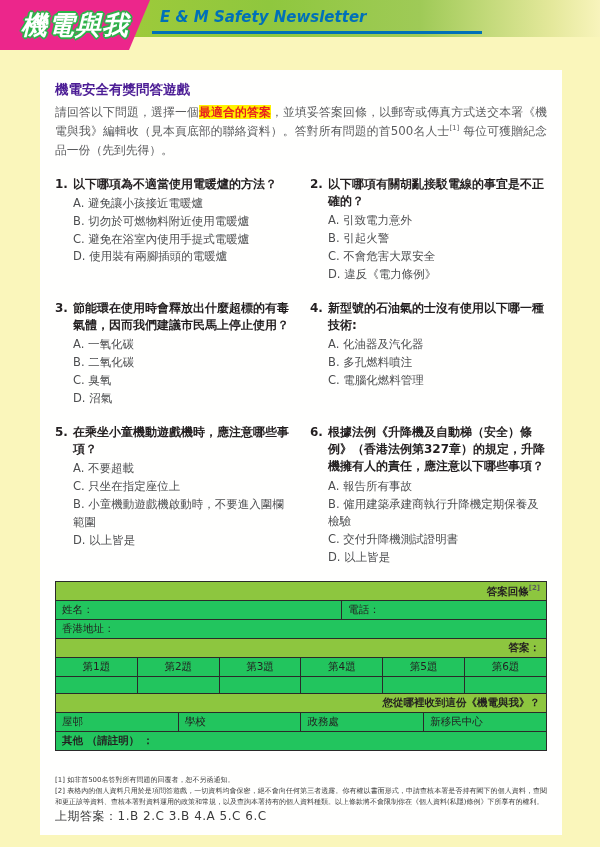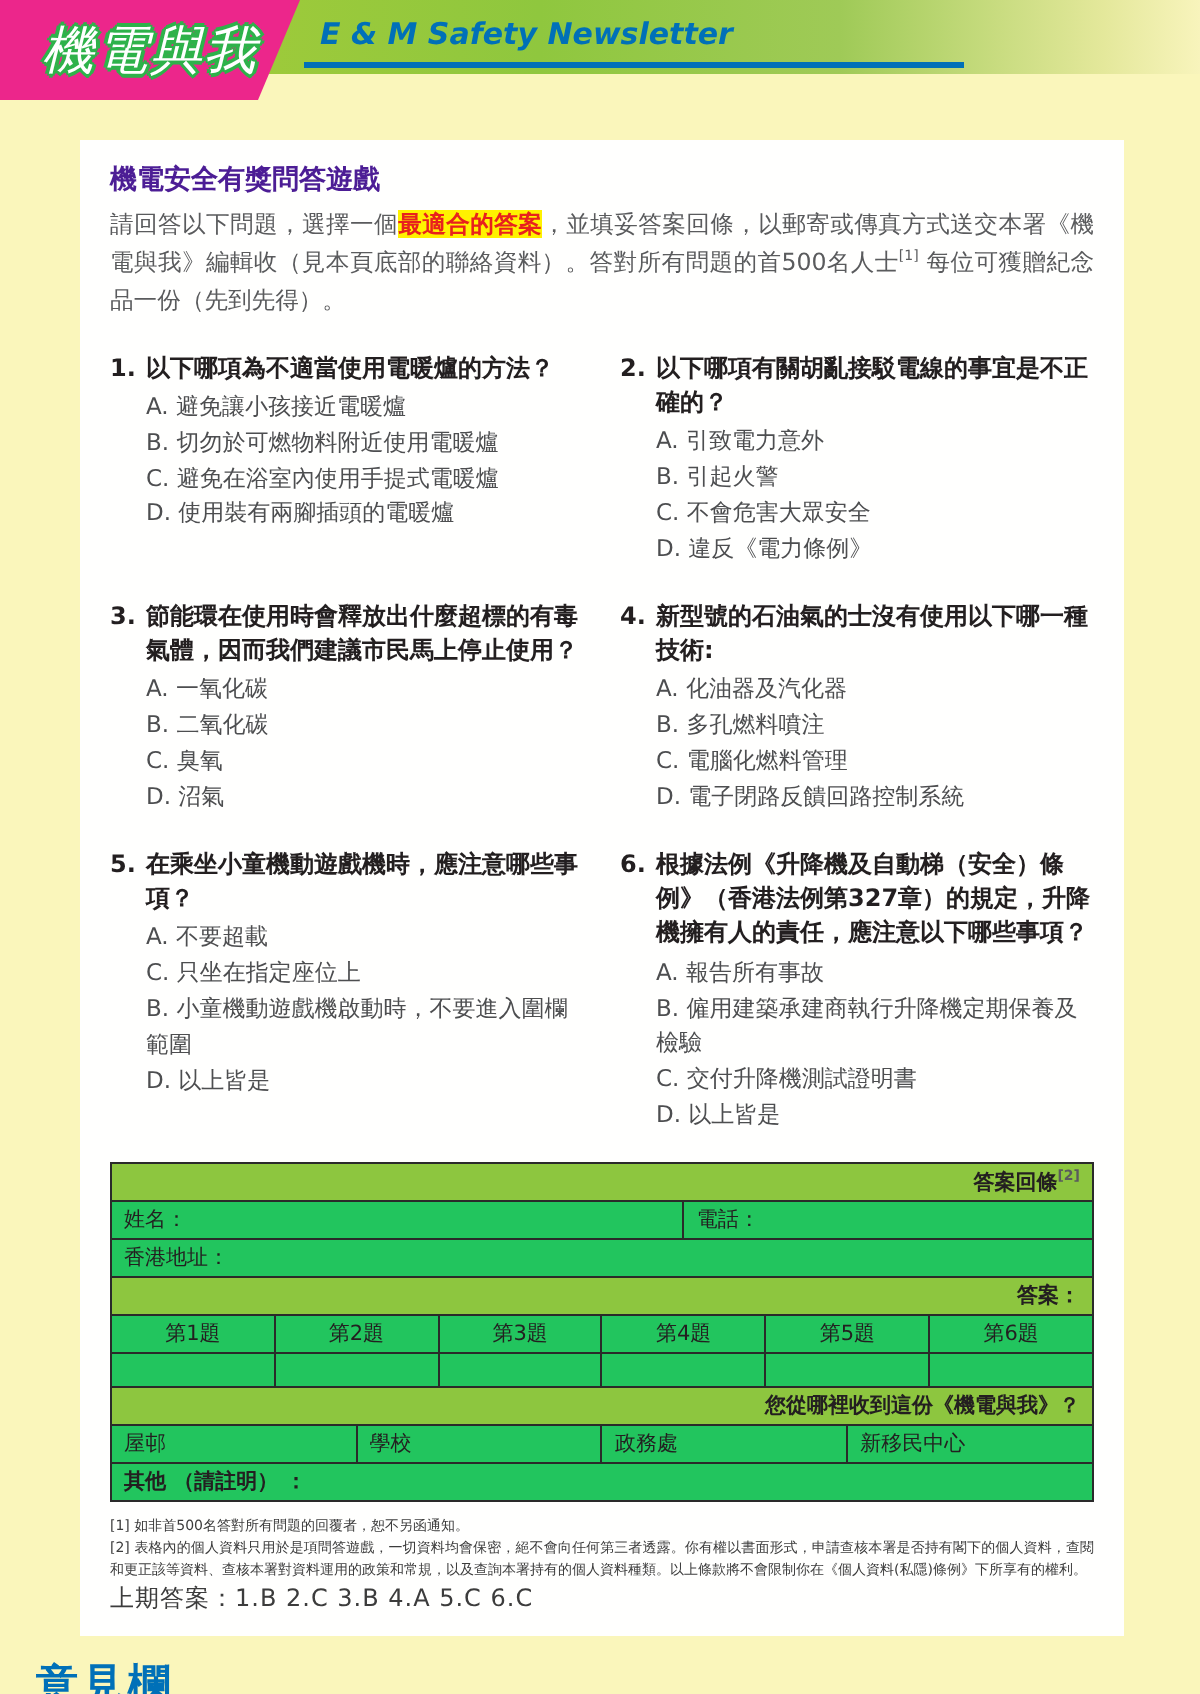--- a/index.html
+++ b/index.html
@@ -14,21 +14,21 @@
   .masthead-bar{
     position:absolute; top:0; left:0; width:600px; height:37px;
     background:linear-gradient(90deg,#aacd37 0%,#8fc73e 45%,#9fca57 70%,#e4e89b 92%,#f8f4bc 100%);
   }
   .logo-block{
     position:absolute; top:0; left:0; width:150px; height:50px;
     background:#ec268b; clip-path:polygon(0 0,100% 0,86% 100%,0 100%);
     display:flex; align-items:center; justify-content:center; z-index:2;
   }
   .logo-text{
-    color:#fff; font-weight:normal; font-style:italic; font-size:26px; letter-spacing:1px;
+    color:#fff; font-weight:bold; font-style:italic; font-size:26px; letter-spacing:1px;
     text-shadow:-2px 0 0 #2eb24a,2px 0 0 #2eb24a,0 -2px 0 #2eb24a,0 2px 0 #2eb24a,
                 -1px -1px 0 #2eb24a,1px 1px 0 #2eb24a,1px -1px 0 #2eb24a,-1px 1px 0 #2eb24a;
   }
   .masthead-title{
     position:absolute; left:160px; top:8px; color:#0070b8;
     font-style:italic; font-weight:bold; font-size:15px; z-index:3;
   }
   .masthead-underline{
     position:absolute; left:152px; top:31px; width:330px; height:3px; background:#0070b8; z-index:3;
   }
@@ -52,21 +52,21 @@
   
   .reply-table{
     width:100%; border-collapse:collapse; table-layout:fixed; margin-top:4px;
     font-size:10.5px; color:#231f20;
   }
   .reply-table td{ border:1px solid #2a2a2a; padding:2px 6px; height:17px; background:#22c55e; }
   .reply-table td.green{ background:#8dc63f; text-align:right; font-weight:bold; }
   .reply-table td.center{ text-align:center; }
   .reply-table td.boldcell{ font-weight:bold; }
   
-  .footnotes{ margin-top:7px; }
+  .footnotes{ margin-top:24px; }
   .footnotes p{ font-size:7px; color:#3c3c3c; line-height:1.55; text-align:justify; }
   .prev-answers{ font-size:12px; color:#3c3c3c; margin-top:0; letter-spacing:.5px; }
   
   .feedback{ padding:10px 12px 0 18px; }
   .feedback-title{ color:#0070b8; font-size:21px; font-weight:bold; letter-spacing:2px; margin-bottom:3px; }
 </style>
 </head>
 <body>
 
 <div class="page">
@@ -127,21 +127,20 @@
 
       <div class="q">
         <div class="q-head">
             <span class="q-num">4.</span>
             <span class="q-text">新型號的石油氣的士沒有使用以下哪一種技術:</span>
           </div>
         <div class="q-opts">
           <div class="q-opt">A. 化油器及汽化器</div>
           <div class="q-opt">B. 多孔燃料噴注</div>
           <div class="q-opt">C. 電腦化燃料管理</div>
-          <div class="q-opt">D. 電子閉路反饋回路控制系統</div>
         </div>
       </div>
 
       <div class="q">
         <div class="q-head">
             <span class="q-num">5.</span>
             <span class="q-text">在乘坐小童機動遊戲機時，應注意哪些事項？</span>
           </div>
         <div class="q-opts">
           <div class="q-opt">A. 不要超載</div>

